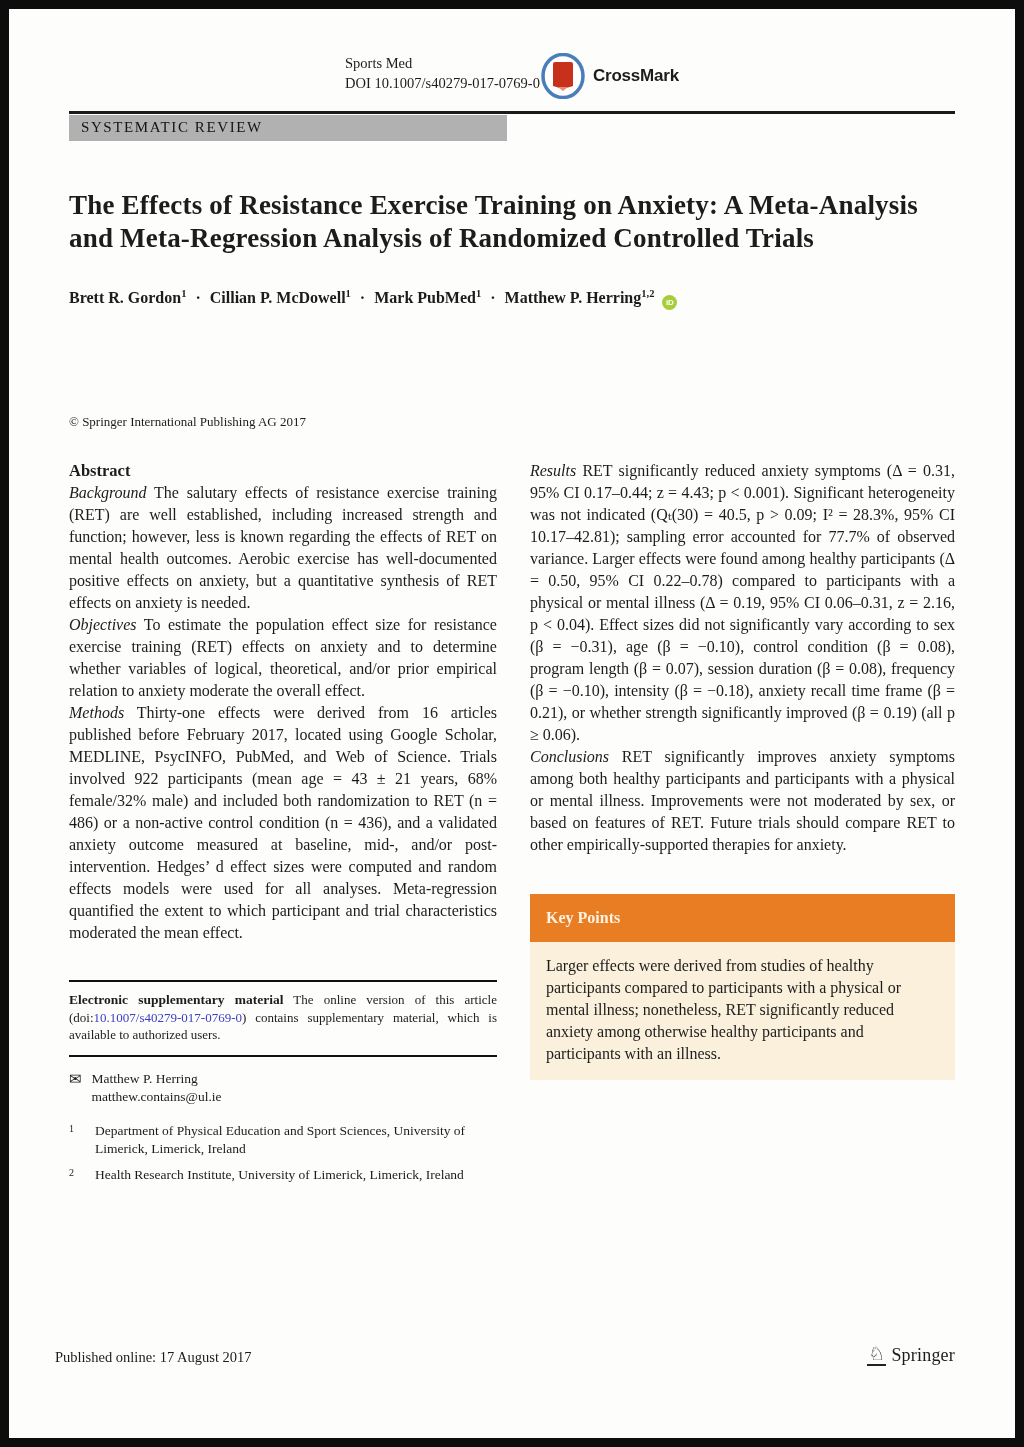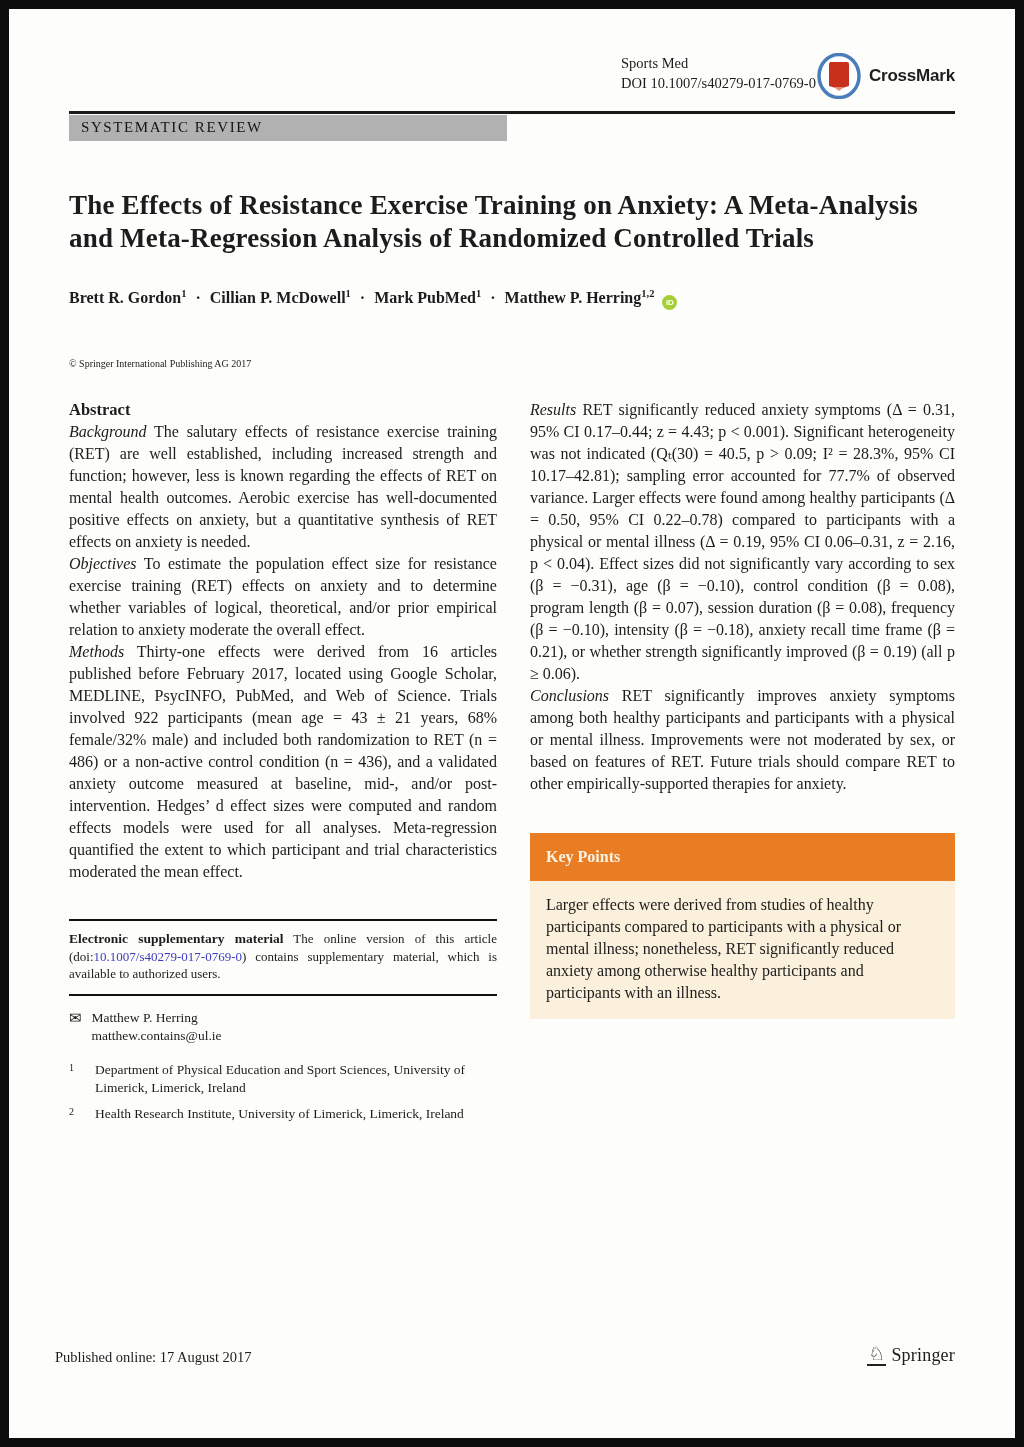--- a/index.html
+++ b/index.html
@@ -1,37 +1,37 @@
 <!DOCTYPE html>
 <html><head>
 <meta charset="utf-8">
 <style>
   html,body{margin:0;padding:0;background:#161616;}
   .frame{width:1024px;height:1447px;box-sizing:border-box;background:#0d0d0d;padding:9px;}
   .page{width:100%;height:100%;box-sizing:border-box;background:#fdfdfb;position:relative;
         padding:44px 60px 0 60px;font-family:"Liberation Serif","DejaVu Serif",serif;color:#1c1c1c;overflow:hidden;}
 
   
-  .jhead{display:flex;justify-content:flex-end;align-items:flex-start;}
+  .jhead{display:flex;justify-content:center;align-items:flex-start;}
   .jhead .jlines{font-size:14.5px;line-height:20px;}
   .cross{display:flex;align-items:center;gap:7px;}
   .cross .cm-label{font-size:17px;font-weight:600;font-family:"Liberation Sans","DejaVu Sans",sans-serif;letter-spacing:-0.2px;}
   .rule-thick{height:3px;background:#1a1a1a;margin-top:12px;}
   .banner{margin-top:1px;width:438px;background:#b1b1b1;color:#141414;font-weight:normal;
           font-size:15px;letter-spacing:1.6px;padding:4px 12px 5px;box-sizing:border-box;}
 
   
   .title{margin-top:48px;font-size:27px;line-height:33px;font-weight:bold;letter-spacing:0.2px;max-width:860px;}
   .authors{margin-top:34px;font-size:16px;font-weight:bold;}
   .authors .sup{font-size:10.5px;vertical-align:super;line-height:0;}
   .authors .dot{margin:0 5px;}
   .orcid{display:inline-block;width:15px;height:15px;border-radius:50%;background:#a6ce39;color:#fff;
          font-family:"Liberation Sans","DejaVu Sans",sans-serif;font-size:8px;font-weight:bold;text-align:center;
          line-height:15px;vertical-align:-2px;margin-left:4px;}
-  .copyright{margin-top:48px;font-size:10px;}
+  .copyright{margin-top:104px;font-size:13px;}
 
   
   .cols{margin-top:30px;display:flex;gap:33px;}
   .colL{width:437px;}
   .colR{width:434px;}
   .abshead{font-size:16.5px;font-weight:bold;line-height:22px;}
   p.abs{margin:0;font-size:16px;line-height:22px;text-align:justify;}
   p.abs .lead{font-style:italic;}
 
   

